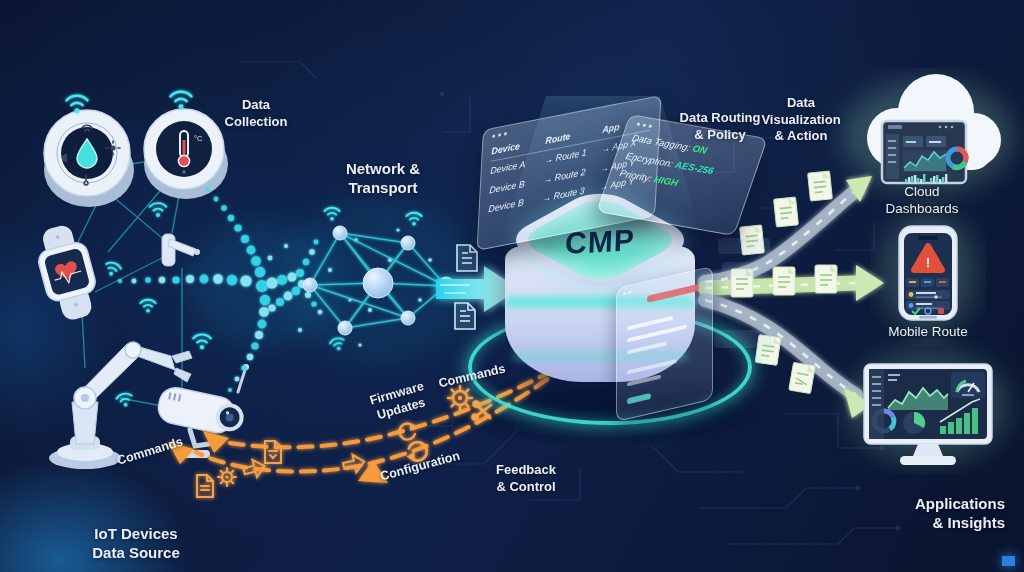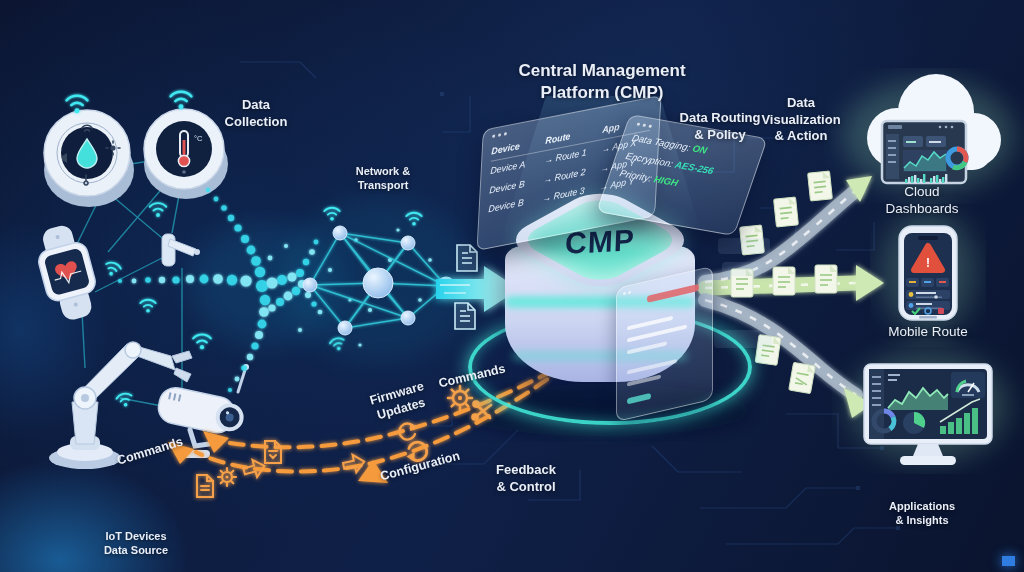--- a/index.html
+++ b/index.html
@@ -9,21 +9,21 @@
       radial-gradient(500px 300px at 60% 18%, rgba(60,140,220,.08), transparent 70%),
       linear-gradient(118deg,#0b1531 0%,#0f2048 52%,#0a142e 100%);}
   .glow{position:absolute;z-index:0;pointer-events:none;}
   .glow-bl{left:-70px;top:460px;width:260px;height:200px;background:radial-gradient(closest-side,rgba(40,170,255,.45),transparent);}
   .glow-left{left:-70px;top:220px;width:180px;height:220px;background:radial-gradient(closest-side,rgba(30,130,230,.20),transparent);}
   .dot-br{position:absolute;left:1002px;top:556px;width:13px;height:10px;background:#2f7de0;box-shadow:0 0 12px #2f7de0;z-index:2;}
   svg.art{position:absolute;inset:0;z-index:1;}
   .label{position:absolute;z-index:10;color:#e9eef7;text-align:center;white-space:pre-line;line-height:1.28;
     transform:translate(-50%,-50%);text-shadow:0 1px 4px rgba(0,0,0,.55);}
   .fs13{font-size:13px;font-weight:600;} .fs13n{font-size:13.5px;font-weight:500;}
-  .fs15{font-size:11px;font-weight:700;} .fs17{font-size:17px;font-weight:700;}
+  .fs15{font-size:15px;font-weight:700;} .fs17{font-size:17px;font-weight:700;}
   .fs12r{font-size:12.5px;font-weight:600;}
   
   .cmp-ring{position:absolute;left:468px;top:309px;width:276px;height:108px;border:4px solid rgba(67,234,217,.9);
     border-radius:50%;box-shadow:0 0 18px rgba(64,230,214,.75), inset 0 0 14px rgba(64,230,214,.45);z-index:3;}
   .cmp-body{position:absolute;left:505px;top:246px;width:190px;height:136px;z-index:4;
     background:linear-gradient(180deg,#e7ebfb 0%,#ccd5f1 55%,#a9b4e4 100%);
     border-radius:18px 18px 78px 78px / 14px 14px 58px 58px;box-shadow:0 12px 28px rgba(10,25,70,.55);}
   .cmp-band{position:absolute;left:505px;top:296px;width:190px;height:12px;background:#5beadb;filter:blur(3px);opacity:.8;z-index:5;border-radius:8px;}
   .cmp-band2{position:absolute;left:513px;top:352px;width:174px;height:8px;background:#4fe0d2;filter:blur(4px);opacity:.5;z-index:5;border-radius:8px;}
   .cmp-top{position:absolute;left:530px;top:170px;width:140px;height:140px;z-index:6;
@@ -692,30 +692,28 @@
       </div>
     <div class="prow"><span>Data Tagging:</span> <span class="v-green">ON</span></div>
     <div class="prow"><span>Encryption:</span> <span class="v-teal">AES-256</span></div>
     <div class="prow"><span>Priority:</span> <span class="v-green">HIGH</span></div>
   </div>
 
   <div class="label fs13" style="left:256px;top:114px;">Data
 Collection</div>
   <div class="label fs15" style="left:383px;top:178px;">Network &amp;
 Transport</div>
-  <div class="label fs17" style="left:602px;top:82px;">Central Management
-Platform (CMP)</div>
   <div class="label fs13" style="left:720px;top:127px;">Data Routing
 &amp; Policy</div>
   <div class="label fs13" style="left:801px;top:120px;">Data
 Visualization
 &amp; Action</div>
   <div class="label fs13n" style="left:922px;top:200px;">Cloud Dashboards</div>
   <div class="label fs13n" style="left:928px;top:332px;">Mobile Route</div>
-  <div class="label fs15" style="left:922px;top:513px;">Applications
+  <div class="label fs15" style="left:960px;top:513px;text-align:right;">Applications
 &amp; Insights</div>
   <div class="label fs15" style="left:136px;top:543px;">IoT Devices
 Data Source</div>
   <div class="label fs13" style="left:526px;top:479px;">Feedback
 &amp; Control</div>
   <div class="label fs12r" style="left:150px;top:451px;transform:translate(-50%,-50%) rotate(-17deg);">Commands</div>
   <div class="label fs12r" style="left:399px;top:401px;transform:translate(-50%,-50%) rotate(-16deg);">Firmware
 Updates</div>
   <div class="label fs12r" style="left:472px;top:376px;transform:translate(-50%,-50%) rotate(-13deg);">Commands</div>
   <div class="label fs12r" style="left:420px;top:466px;transform:translate(-50%,-50%) rotate(-15deg);">Configuration</div>

